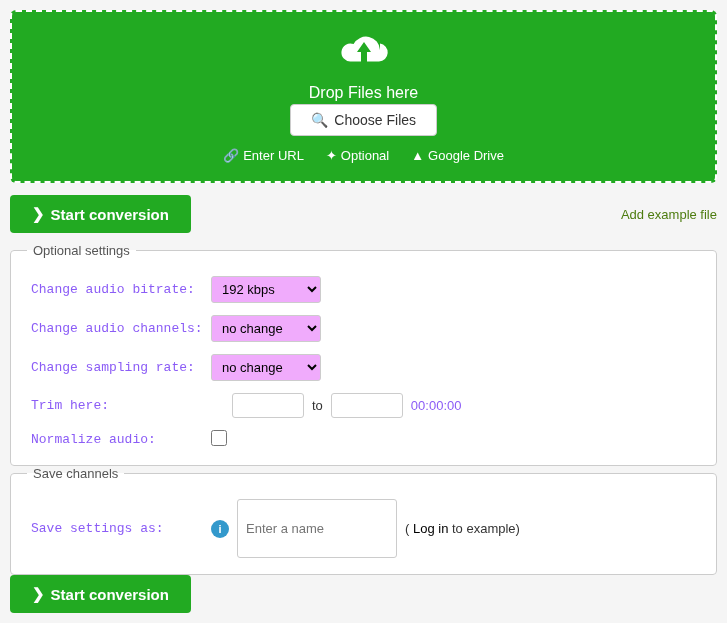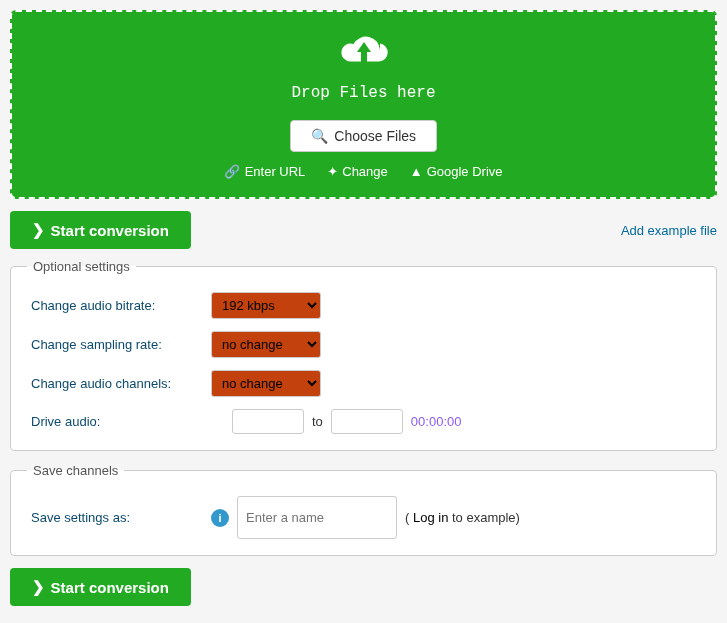--- a/index.html
+++ b/index.html
@@ -37,23 +37,22 @@
     }
 
     .upload-cloud-svg {
       width: 54px;
       height: 44px;
     }
 
     .drop-text {
       color: #fff;
       font-size: 16px;
-      margin-bottom: 18px;
+      margin-bottom: 2px;
       display: block;
-      font-family: Liberation Mono, monospace;
     }
 
     .choose-files-btn {
       background: #fff;
       border: 1px solid #ccc;
       border-radius: 4px;
       padding: 7px 20px;
       cursor: pointer;
       font-size: 14px;
       color: #333;
@@ -96,32 +95,32 @@
       padding: 10px 22px;
       font-size: 15px;
       cursor: pointer;
       display: inline-flex;
       align-items: center;
       gap: 6px;
       font-weight: bold;
     }
 
     .add-example-link {
-      color: #0369a1;
+      color: #4d7c0f;
       font-size: 13px;
       cursor: pointer;
       text-decoration: none;
     }
 
     
     fieldset {
       border: 1px solid #ccc;
       border-radius: 4px;
       padding: 12px 16px 10px;
-      margin-bottom: 12px;
+      margin-bottom: 0;
       background: #fff;
     }
 
     legend {
       font-size: 13px;
       color: #555;
       padding: 0 6px;
     }
 
     .settings-table {
@@ -129,30 +128,31 @@
       border-collapse: collapse;
     }
 
     .settings-table td {
       padding: 6px 4px;
       vertical-align: middle;
     }
 
     .settings-table td:first-child {
       width: 180px;
-      color: #0c4a6e;
+      color: #8b5cf6;
       white-space: nowrap;
+      font-family: Liberation Mono, monospace;
     }
 
     .settings-select {
       border: 1px solid #ccc;
       border-radius: 3px;
       padding: 4px 6px;
       font-size: 13px;
-      background: #c2410c;
+      background: #f0abfc;
       cursor: pointer;
       min-width: 110px;
     }
 
     .trim-row {
       display: flex;
       align-items: center;
       gap: 8px;
       padding-left: 21px;
     }
@@ -184,21 +184,21 @@
     
     .save-row {
       display: flex;
       align-items: center;
       gap: 8px;
     }
 
     .save-name-input {
       border: 1px solid #ccc;
       border-radius: 3px;
-      padding: 13px 8px;
+      padding: 21px 8px;
       font-size: 13px;
       width: 160px;
       color: #7f1d1d;
     }
 
     .login-note {
       font-size: 13px;
       color: #333;
     }
 
@@ -243,21 +243,21 @@
         <span>Choose Files</span>
       </button>
     </div>
     <div class="source-links">
       <a class="source-link">
         <span>🔗</span>
         <span>Enter URL</span>
       </a>
       <a class="source-link">
         <span>✦</span>
-        <span>Change</span>
+        <span>Optional</span>
       </a>
       <a class="source-link">
         <span>▲</span>
         <span>Google Drive</span>
       </a>
     </div>
   </div>
 
   <div class="conversion-row">
     <button class="start-conversion-btn">
@@ -282,56 +282,62 @@
               <option>128 kbps</option>
               <option>160 kbps</option>
               <option selected="">192 kbps</option>
               <option>256 kbps</option>
               <option>320 kbps</option>
             </select>
           </td>
         </tr>
 
         <tr>
+          <td>Change audio channels:</td>
+          <td>
+            <select class="settings-select">
+              <option selected="">no change</option>
+              <option>1 (Mono)</option>
+              <option>2 (Stereo)</option>
+            </select>
+          </td>
+        </tr>
+
+        <tr>
           <td>Change sampling rate:</td>
           <td>
             <select class="settings-select">
               <option selected="">no change</option>
               <option>8000 Hz</option>
               <option>11025 Hz</option>
               <option>22050 Hz</option>
               <option>44100 Hz</option>
               <option>48000 Hz</option>
             </select>
           </td>
         </tr>
 
         <tr>
-          <td>Change audio channels:</td>
-          <td>
-            <select class="settings-select">
-              <option selected="">no change</option>
-              <option>1 (Mono)</option>
-              <option>2 (Stereo)</option>
-            </select>
-          </td>
-        </tr>
-
-        <tr>
-          <td>Drive audio:</td>
+          <td>Trim here:</td>
           <td>
             <div class="trim-row">
               <input type="text" class="trim-input" value="" style="">
               <span class="trim-to-label">to</span>
               <input type="text" class="trim-input" value="" style="">
               <span class="trim-time">00:00:00</span>
             </div>
           </td>
         </tr>
 
+        <tr>
+          <td>Normalize audio:</td>
+          <td>
+            <input type="checkbox" class="normalize-checkbox" style="">
+          </td>
+        </tr>
       </tbody>
     </table>
   </fieldset>
 
   <fieldset>
     <legend>Save channels</legend>
     <table class="settings-table">
       <tbody>
         <tr>
           <td>Save settings as:</td>

